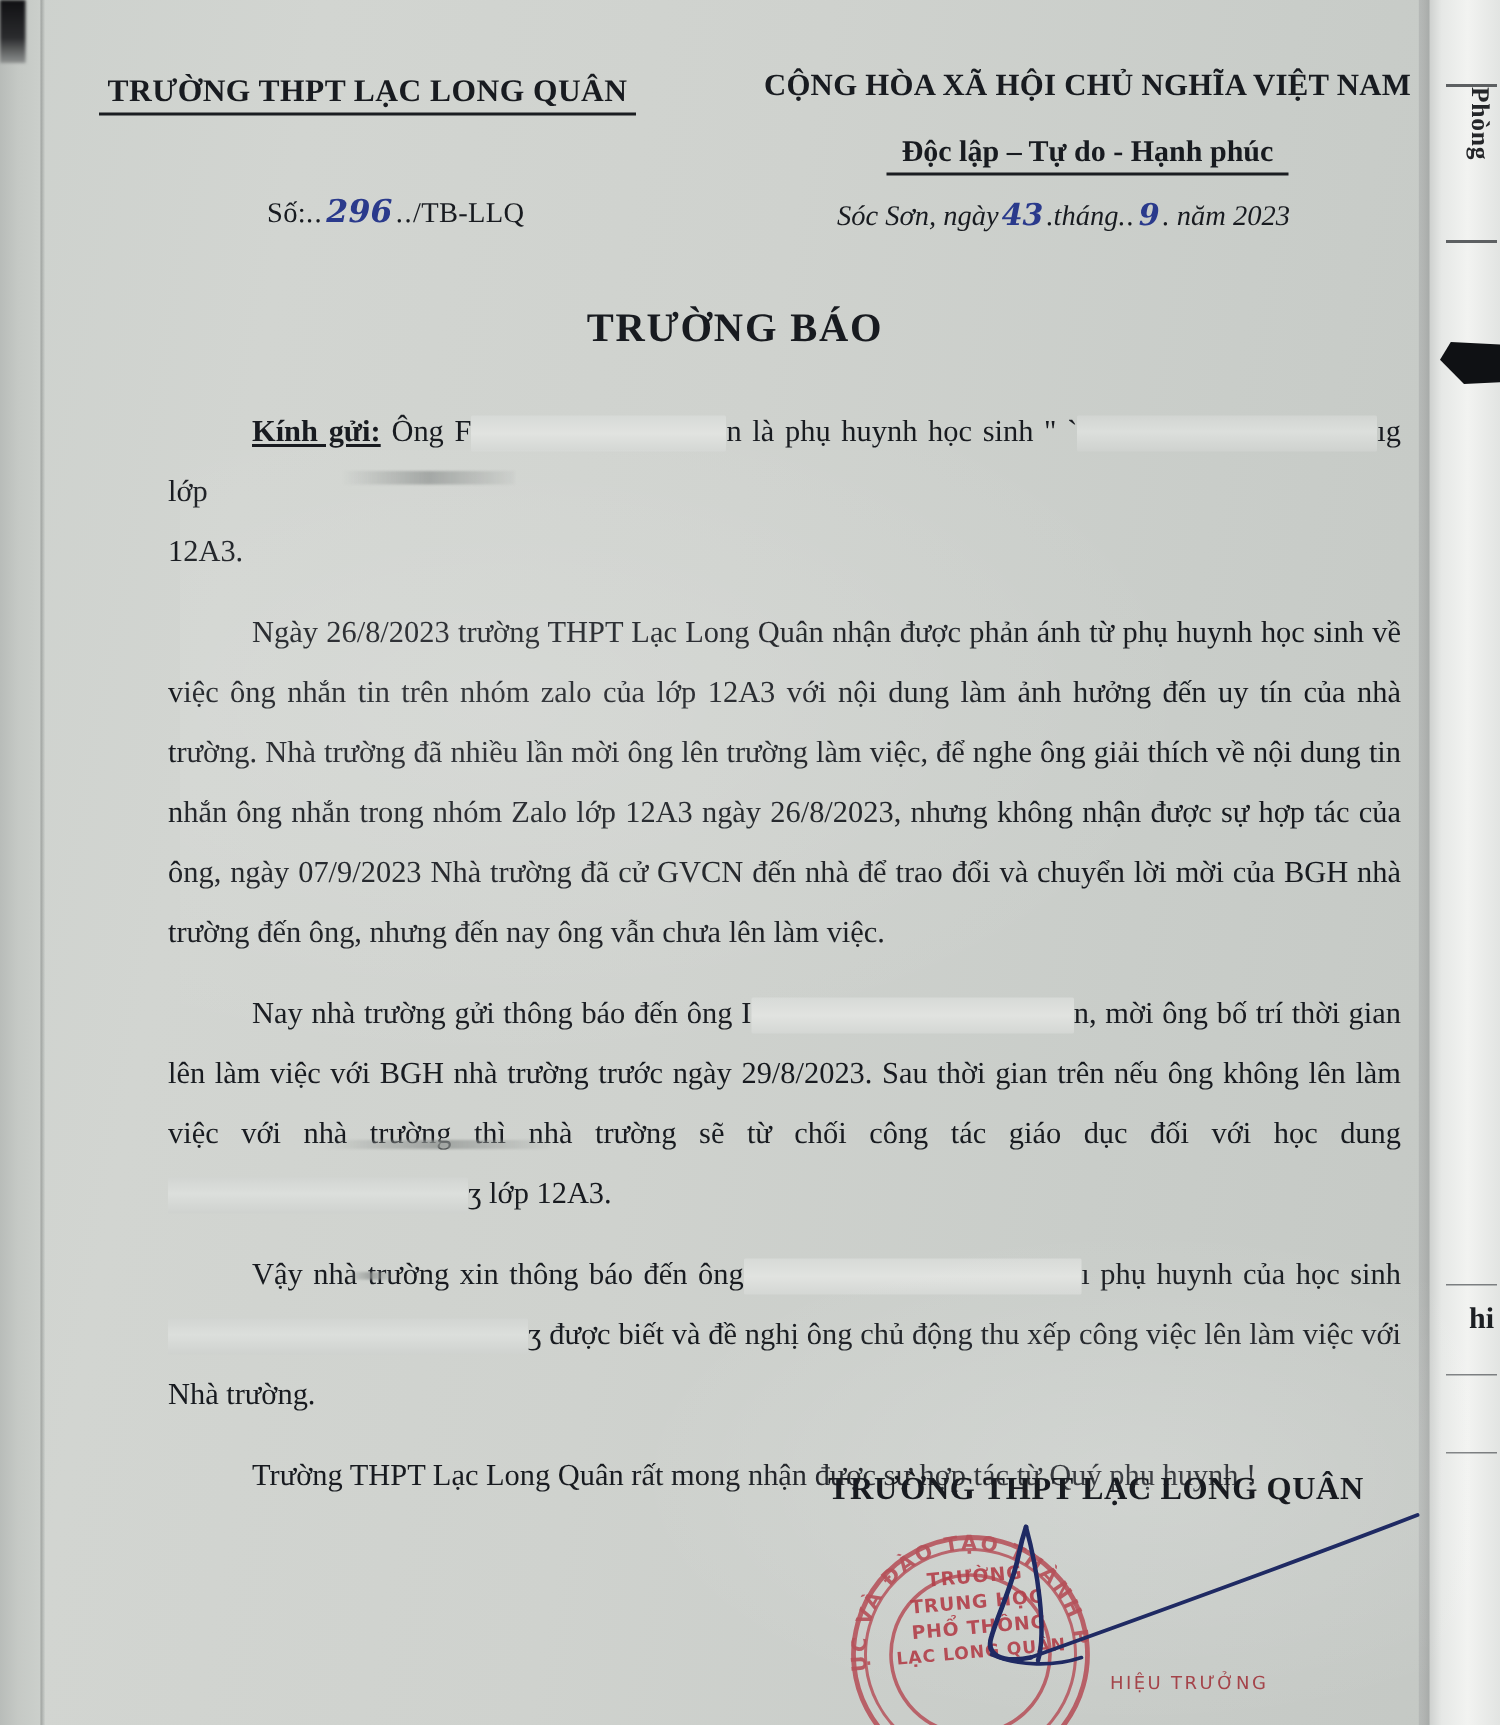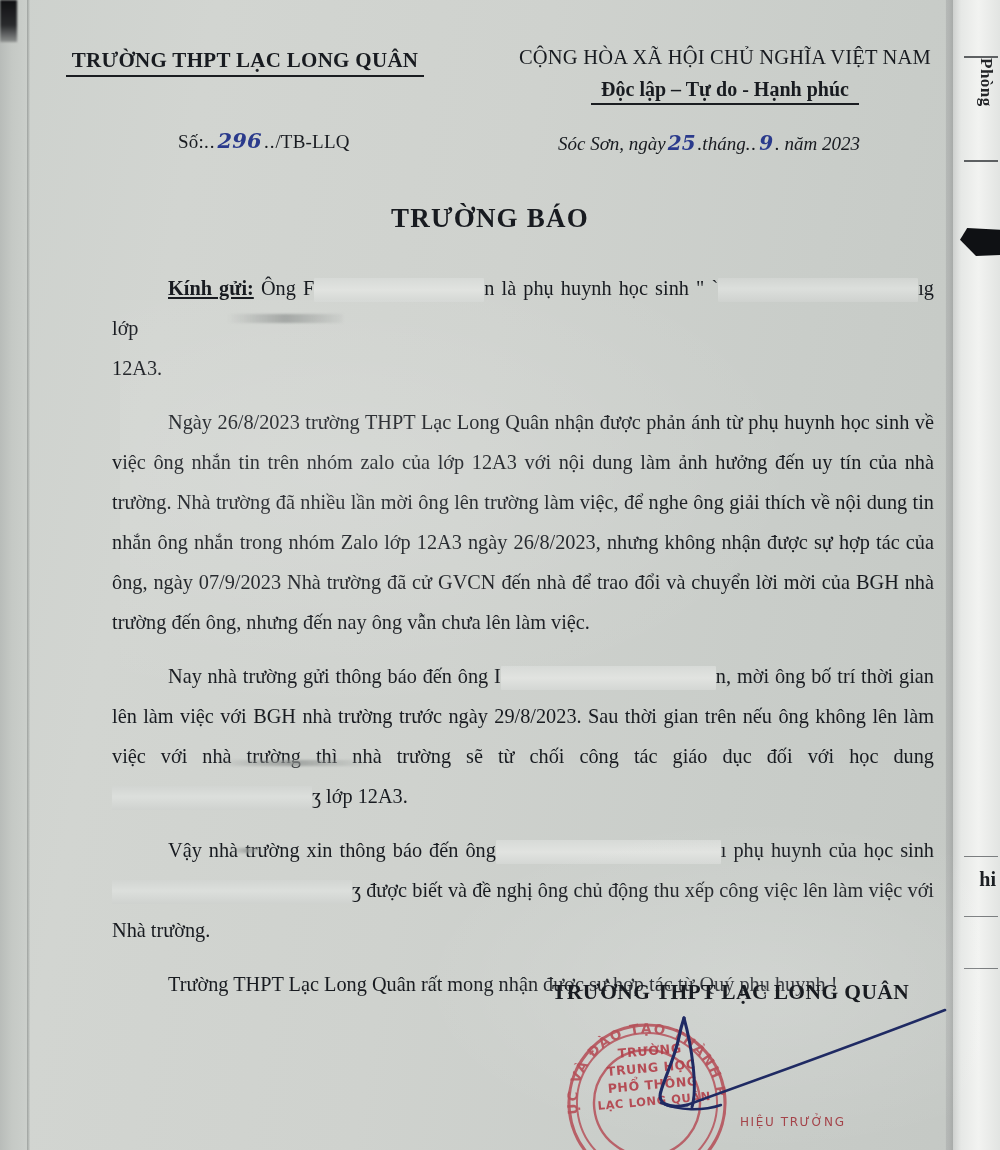--- a/index.html
+++ b/index.html
@@ -103,31 +103,31 @@
     font-weight: 700;
     letter-spacing: .3px;
     display: inline-block;
     border-bottom: 2.5px solid #1a1d21;
     padding: 1px 6px 2px 6px;
     margin-top: 1px;
     white-space: nowrap;
   }
   .nation-line1 {
     font-size: 20.5px;
-    font-weight: 400;
+    font-weight: 700;
     letter-spacing: .2px;
     white-space: nowrap;
   }
   .nation-line2 {
     font-size: 20px;
     font-weight: 700;
     display: inline-block;
     border-bottom: 2.5px solid #1a1d21;
     padding: 1px 10px 2px 10px;
-    margin-top: 8px;
+    margin-top: 20px;
     white-space: nowrap;
   }
   .so-row {
     position: absolute;
     top: 128px; left: 178px;
     font-size: 19px;
     letter-spacing: .2px;
   }
   .so-dots { letter-spacing: 1px; }
   .ink {
@@ -281,21 +281,21 @@
       <div class="nation-line1">CỘNG HÒA XÃ HỘI CHỦ NGHĨA VIỆT NAM</div>
       <div class="nation-line2">Độc lập – Tự do -  Hạnh phúc</div>
     </div>
   </div>
 
   <div class="so-row">
     <span>Số:</span><span class="so-dots">..</span><span class="ink">296</span><span class="so-dots">..</span><span>/TB-LLQ</span>
   </div>
 
   <div class="place-date">
-    <span>Sóc Sơn, ngày</span><span class="ink" style="font-size:20px">25</span><span>.tháng</span><span class="so-dots">..</span><span class="ink" style="font-size:20px">9</span><span>. năm 2023</span>
+    <span>Sóc Sơn, ngày</span><span class="ink" style="font-size:20px">43</span><span>.tháng</span><span class="so-dots">..</span><span class="ink" style="font-size:20px">9</span><span>. năm 2023</span>
   </div>
 
   <div class="title">TRƯỜNG BÁO</div>
 
   <div class="body">
 
     <p class="tight">
       <span class="indent"></span><span class="b">Kính gửi:</span>
       <span>Ông F</span><span class="redact" style="width:170px"></span><span>n là phụ huynh học sinh</span>
       <span>" `</span><span class="redact soft" style="width:200px"></span><span>ıg lớp</span>

